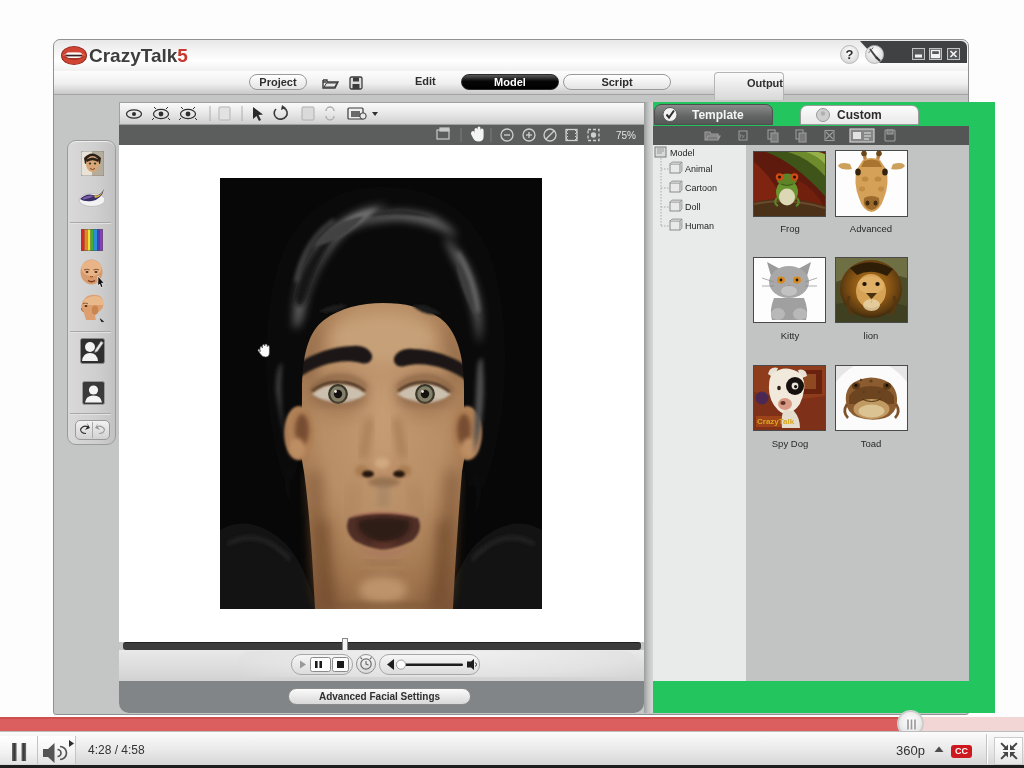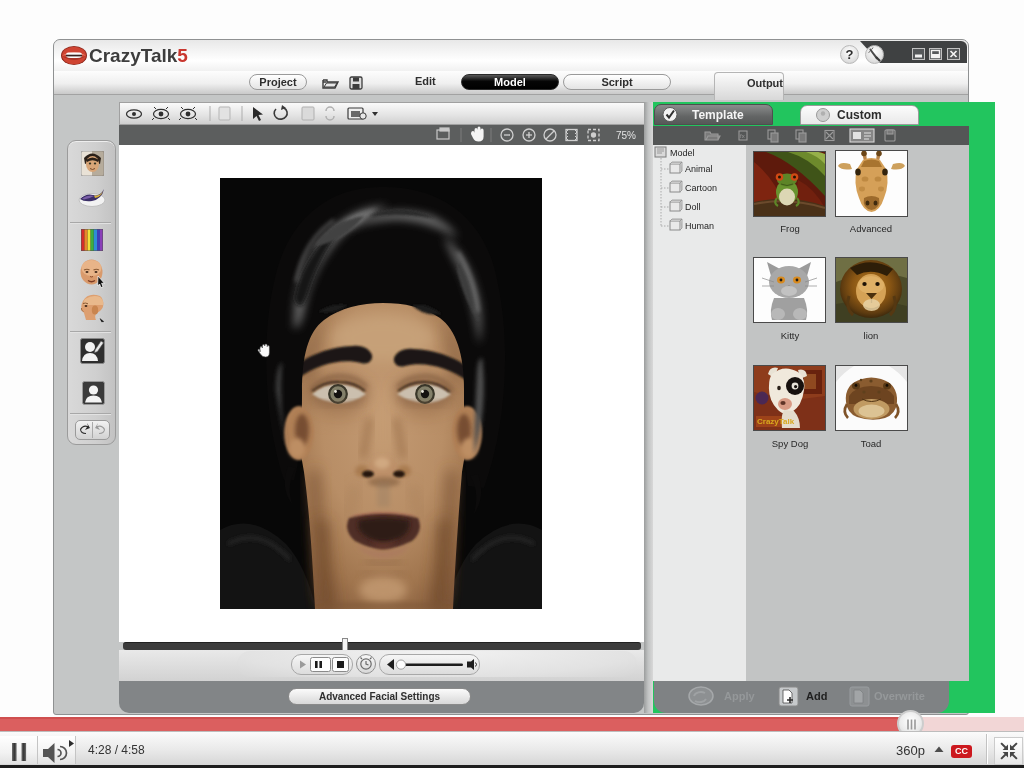--- a/index.html
+++ b/index.html
@@ -621,34 +621,20 @@
             <path d="M26,33 Q35.5,38 45,33" stroke="#4f3212" fill="none"></path>
             <circle cx="28" cy="26" r="1.6" fill="#5f401c"></circle>
               <circle cx="43" cy="26" r="1.6" fill="#5f401c"></circle>
             <circle cx="35" cy="15" r="1.6" fill="#5f401c"></circle>
               <circle cx="25" cy="14" r="1.2" fill="#5f401c"></circle>
             <path d="M11,38 Q6,46 12,52 M60,38 Q65,46 59,52" stroke="#7e5228" stroke-width="2.6" fill="none"></path>
           </svg>
         </div>
         <div class="tlabel abs" style="left:80px;top:293px;">Toad</div>
       </div>
-      <div id="applybar" class="abs">
-        <svg width="295" height="32" viewBox="0 0 295 32">
-          <ellipse cx="47" cy="15" rx="12" ry="9" fill="#8d9092" stroke="#a5a8aa" stroke-width="1.5"></ellipse>
-          <path d="M40,15 a7,5 0 0 1 11,-3 m1,6 a7,5 0 0 1 -11,2" stroke="#9fa2a4" fill="none" stroke-width="1.8"></path>
-          <text x="70" y="19" font-size="11" font-weight="bold" fill="#95989a" font-family="Liberation Sans">Apply</text>
-          <rect x="125" y="6" width="19" height="19" rx="2" fill="#c6c9cb" stroke="#8a8a8a"></rect>
-          <path d="M129,9 l6,0 l3,3 l0,10 l-9,0 z" fill="#fdfdfd" stroke="#4a4a4a" stroke-width="0.8"></path>
-          <path d="M136,16 l0,6 m-3,-3 l6,0" stroke="#2a2a2a" stroke-width="1.6"></path>
-          <text x="152" y="19" font-size="11" font-weight="bold" fill="#1f1f1f" font-family="Liberation Sans">Add</text>
-          <rect x="196" y="6" width="19" height="19" rx="2" fill="#8d9092" stroke="#9a9da0"></rect>
-          <path d="M200,9 l6,0 l3,3 l0,10 l-9,0 z" fill="#a2a5a7" stroke="#7e8183" stroke-width="0.8"></path>
-          <text x="220" y="19" font-size="11" font-weight="bold" fill="#95989a" font-family="Liberation Sans">Overwrite</text>
-        </svg>
-      </div>
     </div>
   </div>
   <div id="redbar" class="abs">
       <div id="redfill" class="abs"></div>
     </div>
   <div id="scrub" class="abs">
     <svg width="25" height="25" viewBox="0 0 25 25">
       <path d="M9,7.5 L9,17.5 M12.5,7.5 L12.5,17.5 M16,7.5 L16,17.5" stroke="#9a9a9a" stroke-width="1.6"></path>
     </svg>
   </div>

